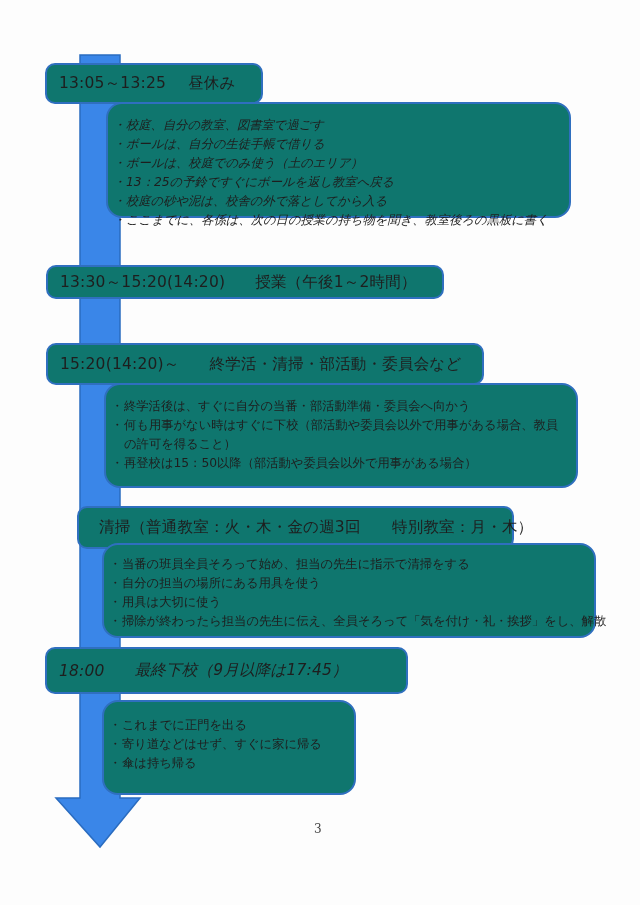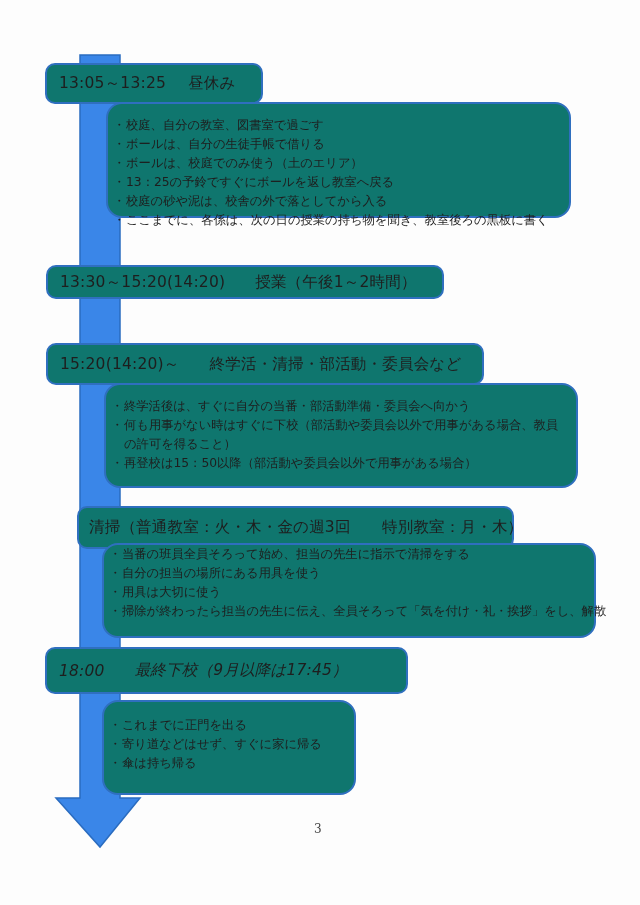--- a/index.html
+++ b/index.html
@@ -30,21 +30,21 @@
 
 <svg class="arrow" width="640" height="905" viewBox="0 0 640 905">
   <path d="M80 55 L120 55 L120 798 L140 798 L100 847 L56 798 L80 798 Z" fill="#3a86e8" stroke="#2a6cc0" stroke-width="1.5"></path>
 </svg>
 
 <div class="box head" style="left:45px;top:63px;width:218px;height:41px;">
   <span>13:05～13:25</span>
   <span class="gap" style="width:22px"></span>
   <span>昼休み</span>
 </div>
-<div class="box detail" style="left:106px;top:102px;width:465px;height:116px;padding-top:12px;">
+<div class="box detail" style="left:106px;top:102px;width:465px;height:116px;padding-top:12px;font-style:italic;">
   <ul>
     <li>校庭、自分の教室、図書室で過ごす</li>
     <li>ボールは、自分の生徒手帳で借りる</li>
     <li>ボールは、校庭でのみ使う（土のエリア）</li>
     <li>13：25の予鈴ですぐにボールを返し教室へ戻る</li>
     <li>校庭の砂や泥は、校舎の外で落としてから入る</li>
     <li>ここまでに、各係は、次の日の授業の持ち物を聞き、教室後ろの黒板に書く</li>
   </ul>
 </div>
 
@@ -60,24 +60,24 @@
   <span>終学活・清掃・部活動・委員会など</span>
 </div>
 <div class="box detail" style="left:104px;top:383px;width:474px;height:105px;padding-top:12px;">
   <ul>
     <li>終学活後は、すぐに自分の当番・部活動準備・委員会へ向かう</li>
     <li class="wrap">何も用事がない時はすぐに下校（部活動や委員会以外で用事がある場合、教員の許可を得ること）</li>
     <li>再登校は15：50以降（部活動や委員会以外で用事がある場合）</li>
   </ul>
 </div>
 
-<div class="box head" style="left:77px;top:506px;width:437px;height:43px;padding-left:10px;">
+<div class="box head" style="left:77px;top:506px;width:437px;height:43px;padding-left:20px;">
   <span>清掃（普通教室：火・木・金の週3回　　特別教室：月・木）</span>
 </div>
-<div class="box detail" style="left:102px;top:543px;width:494px;height:95px;padding-top:0;">
+<div class="box detail" style="left:102px;top:543px;width:494px;height:95px;padding-top:10px;">
   <ul>
     <li>当番の班員全員そろって始め、担当の先生に指示で清掃をする</li>
     <li>自分の担当の場所にある用具を使う</li>
     <li>用具は大切に使う</li>
     <li>掃除が終わったら担当の先生に伝え、全員そろって「気を付け・礼・挨拶」をし、解散</li>
   </ul>
 </div>
 
 <div class="box head" style="left:45px;top:647px;width:363px;height:47px;font-style:italic;">
   <span>18:00</span>

